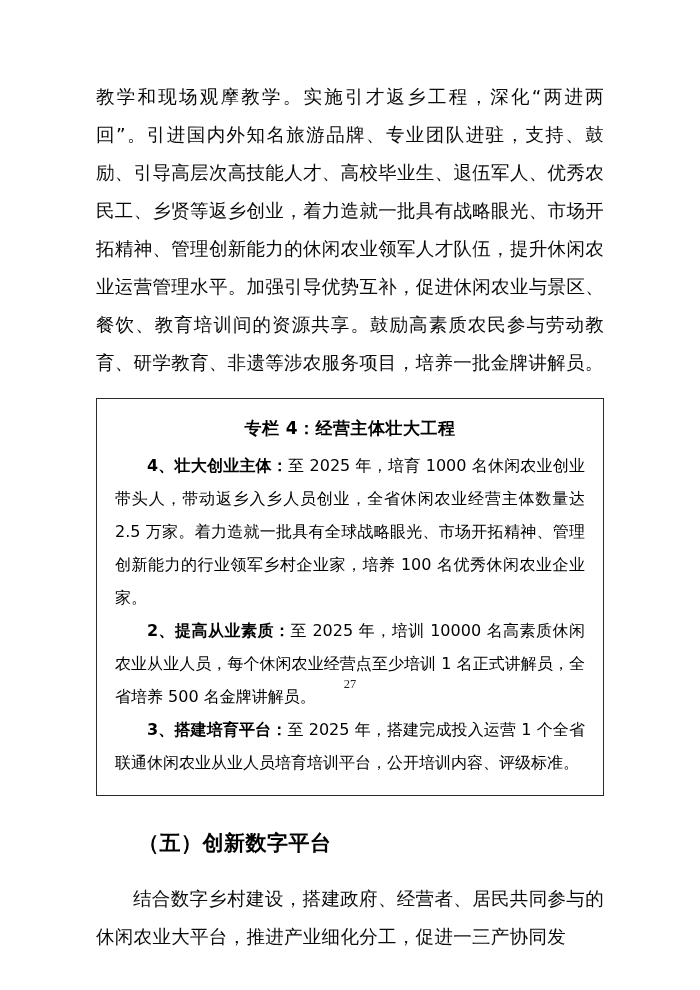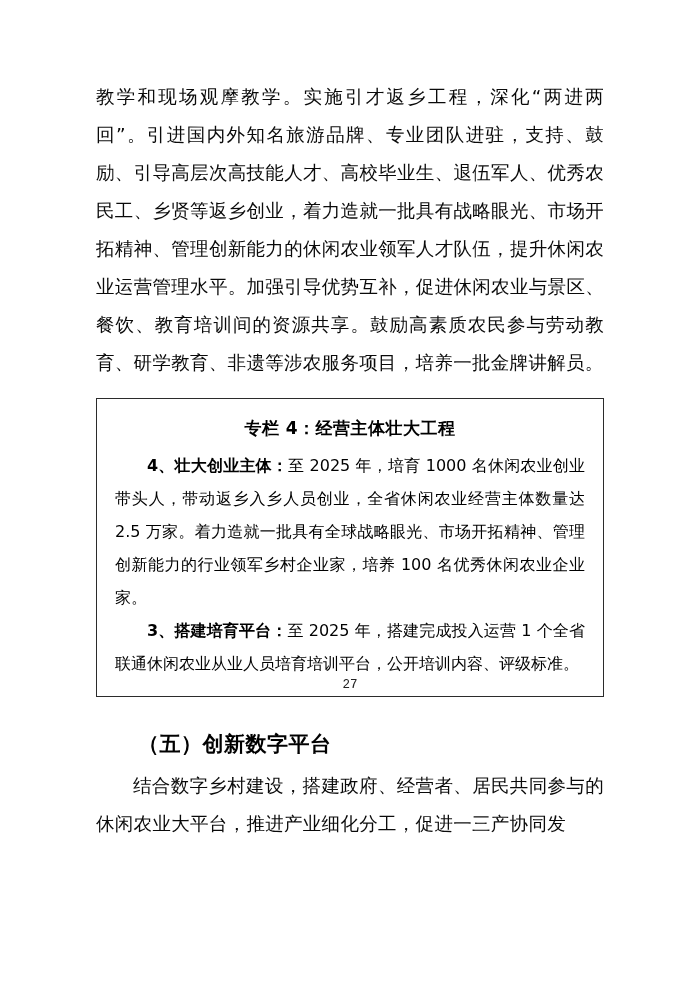--- a/index.html
+++ b/index.html
@@ -63,51 +63,53 @@
   }
   .section-heading {
     margin-top: 28px;
     font-size: 21px;
     line-height: 38px;
     font-weight: bold;
     text-indent: 2em;
     letter-spacing: 0.5px;
   }
   .after-box-para {
-    margin-top: 6px;
-    font-family: Liberation Mono, monospace;
+    margin-top: 18px;
   }
   .page-number {
     position: absolute;
     left: 0;
     right: 0;
     bottom: 42px;
     text-align: center;
     font-size: 12.5px;
     color: #222;
-    font-family: Liberation Mono, monospace;
+    font-family: Liberation Serif, serif;
   }
   p {
     margin: 0;
   }
 </style>
 </head>
 <body>
 
 <div class="page">
 
   <p class="body-text para-indent">教学和现场观摩教学。实施引才返乡工程，深化“两进两回”。引进国内外知名旅游品牌、专业团队进驻，支持、鼓励、引导高层次高技能人才、高校毕业生、退伍军人、优秀农民工、乡贤等返乡创业，着力造就一批具有战略眼光、市场开拓精神、管理创新能力的休闲农业领军人才队伍，提升休闲农业运营管理水平。加强引导优势互补，促进休闲农业与景区、餐饮、教育培训间的资源共享。鼓励高素质农民参与劳动教育、研学教育、非遗等涉农服务项目，培养一批金牌讲解员。</p>
 
   <div class="box">
     <div class="box-title">专栏 4：经营主体壮大工程</div>
 
     <p class="box-para indent2">
       <span class="lead">4、壮大创业主体：</span><span>至 2025 年，培育 1000 名休闲农业创业带头人，带动返乡入乡人员创业，全省休闲农业经营主体数量达 2.5 万家。着力造就一批具有全球战略眼光、市场开拓精神、管理创新能力的行业领军乡村企业家，培养 100 名优秀休闲农业企业家。</span>
     </p>
 
+    <p class="box-para indent2">
+      <span class="lead">2、提高从业素质：</span><span>至 2025 年，培训 10000 名高素质休闲农业从业人员，每个休闲农业经营点至少培训 1 名正式讲解员，全省培养 500 名金牌讲解员。</span>
+    </p>
 
     <p class="box-para indent2">
       <span class="lead">3、搭建培育平台：</span><span>至 2025 年，搭建完成投入运营 1 个全省联通休闲农业从业人员培育培训平台，公开培训内容、评级标准。</span>
     </p>
   </div>
 
   <div class="section-heading">（五）创新数字平台</div>
 
   <p class="body-text after-box-para indent2">结合数字乡村建设，搭建政府、经营者、居民共同参与的休闲农业大平台，推进产业细化分工，促进一三产协同发</p>
 

